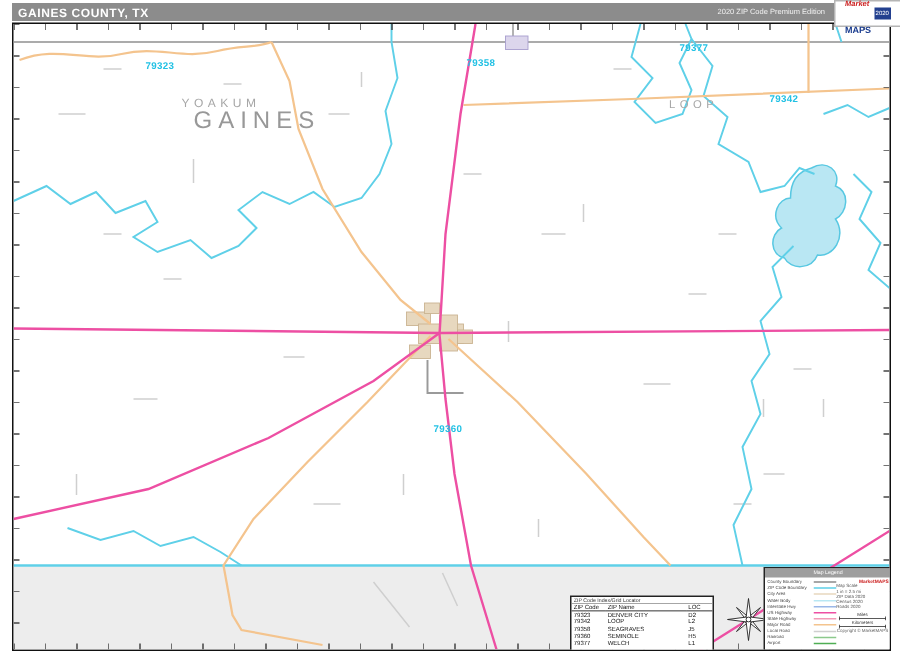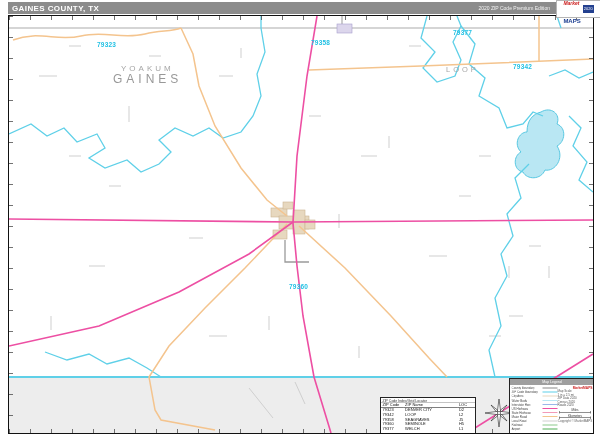--- a/index.html
+++ b/index.html
@@ -20,21 +20,21 @@
             border:1.5px solid #111;box-sizing:content-box;overflow:hidden;}
   .maplayer{position:absolute;left:0;top:0;}
   .tick-top,.tick-bottom{position:absolute;left:0;width:584px;height:4px;
      background:repeating-linear-gradient(to right,#444 0 1px,transparent 1px 21px);opacity:.75;}
   .tick-top{top:0;}.tick-bottom{bottom:0;}
   .tick-left,.tick-right{position:absolute;top:0;height:417px;width:4px;
      background:repeating-linear-gradient(to bottom,#444 0 1px,transparent 1px 21px);opacity:.75;}
   .tick-left{left:0;}.tick-right{right:0;}
   .maplabel{position:absolute;color:#9e9e9e;white-space:nowrap;}
   .county-neighbor{font-size:8px;letter-spacing:3px;color:#a6a6a6;margin-top:48px;}
-  .county-main{font-size:12px;letter-spacing:4px;color:#989898;}
+  .county-main{font-size:16px;letter-spacing:4px;color:#989898;margin-left:16px;}
   .ziplabel{position:absolute;color:#22c1e4;font-weight:bold;font-size:6.5px;letter-spacing:.2px;white-space:nowrap;}
   
   .ziptable{position:absolute;left:371px;top:381px;width:188px;height:72px;background:#fff;
             border:2px solid #222;transform:scale(.5);transform-origin:top left;z-index:20;
             font-size:8px;color:#111;}
   .ziptable .ti{font-size:7px;color:#333;padding:1px 3px 0 3px;border-bottom:1px solid #888;}
   .ziptable table{border-collapse:collapse;width:100%;table-layout:fixed;}
   .ziptable th{font-size:8px;text-align:left;font-weight:normal;border-bottom:1px solid #555;padding:0 0 0 3px;}
   .ziptable td{font-size:8px;padding:0 0 0 3px;line-height:9.4px;white-space:nowrap;}
   

